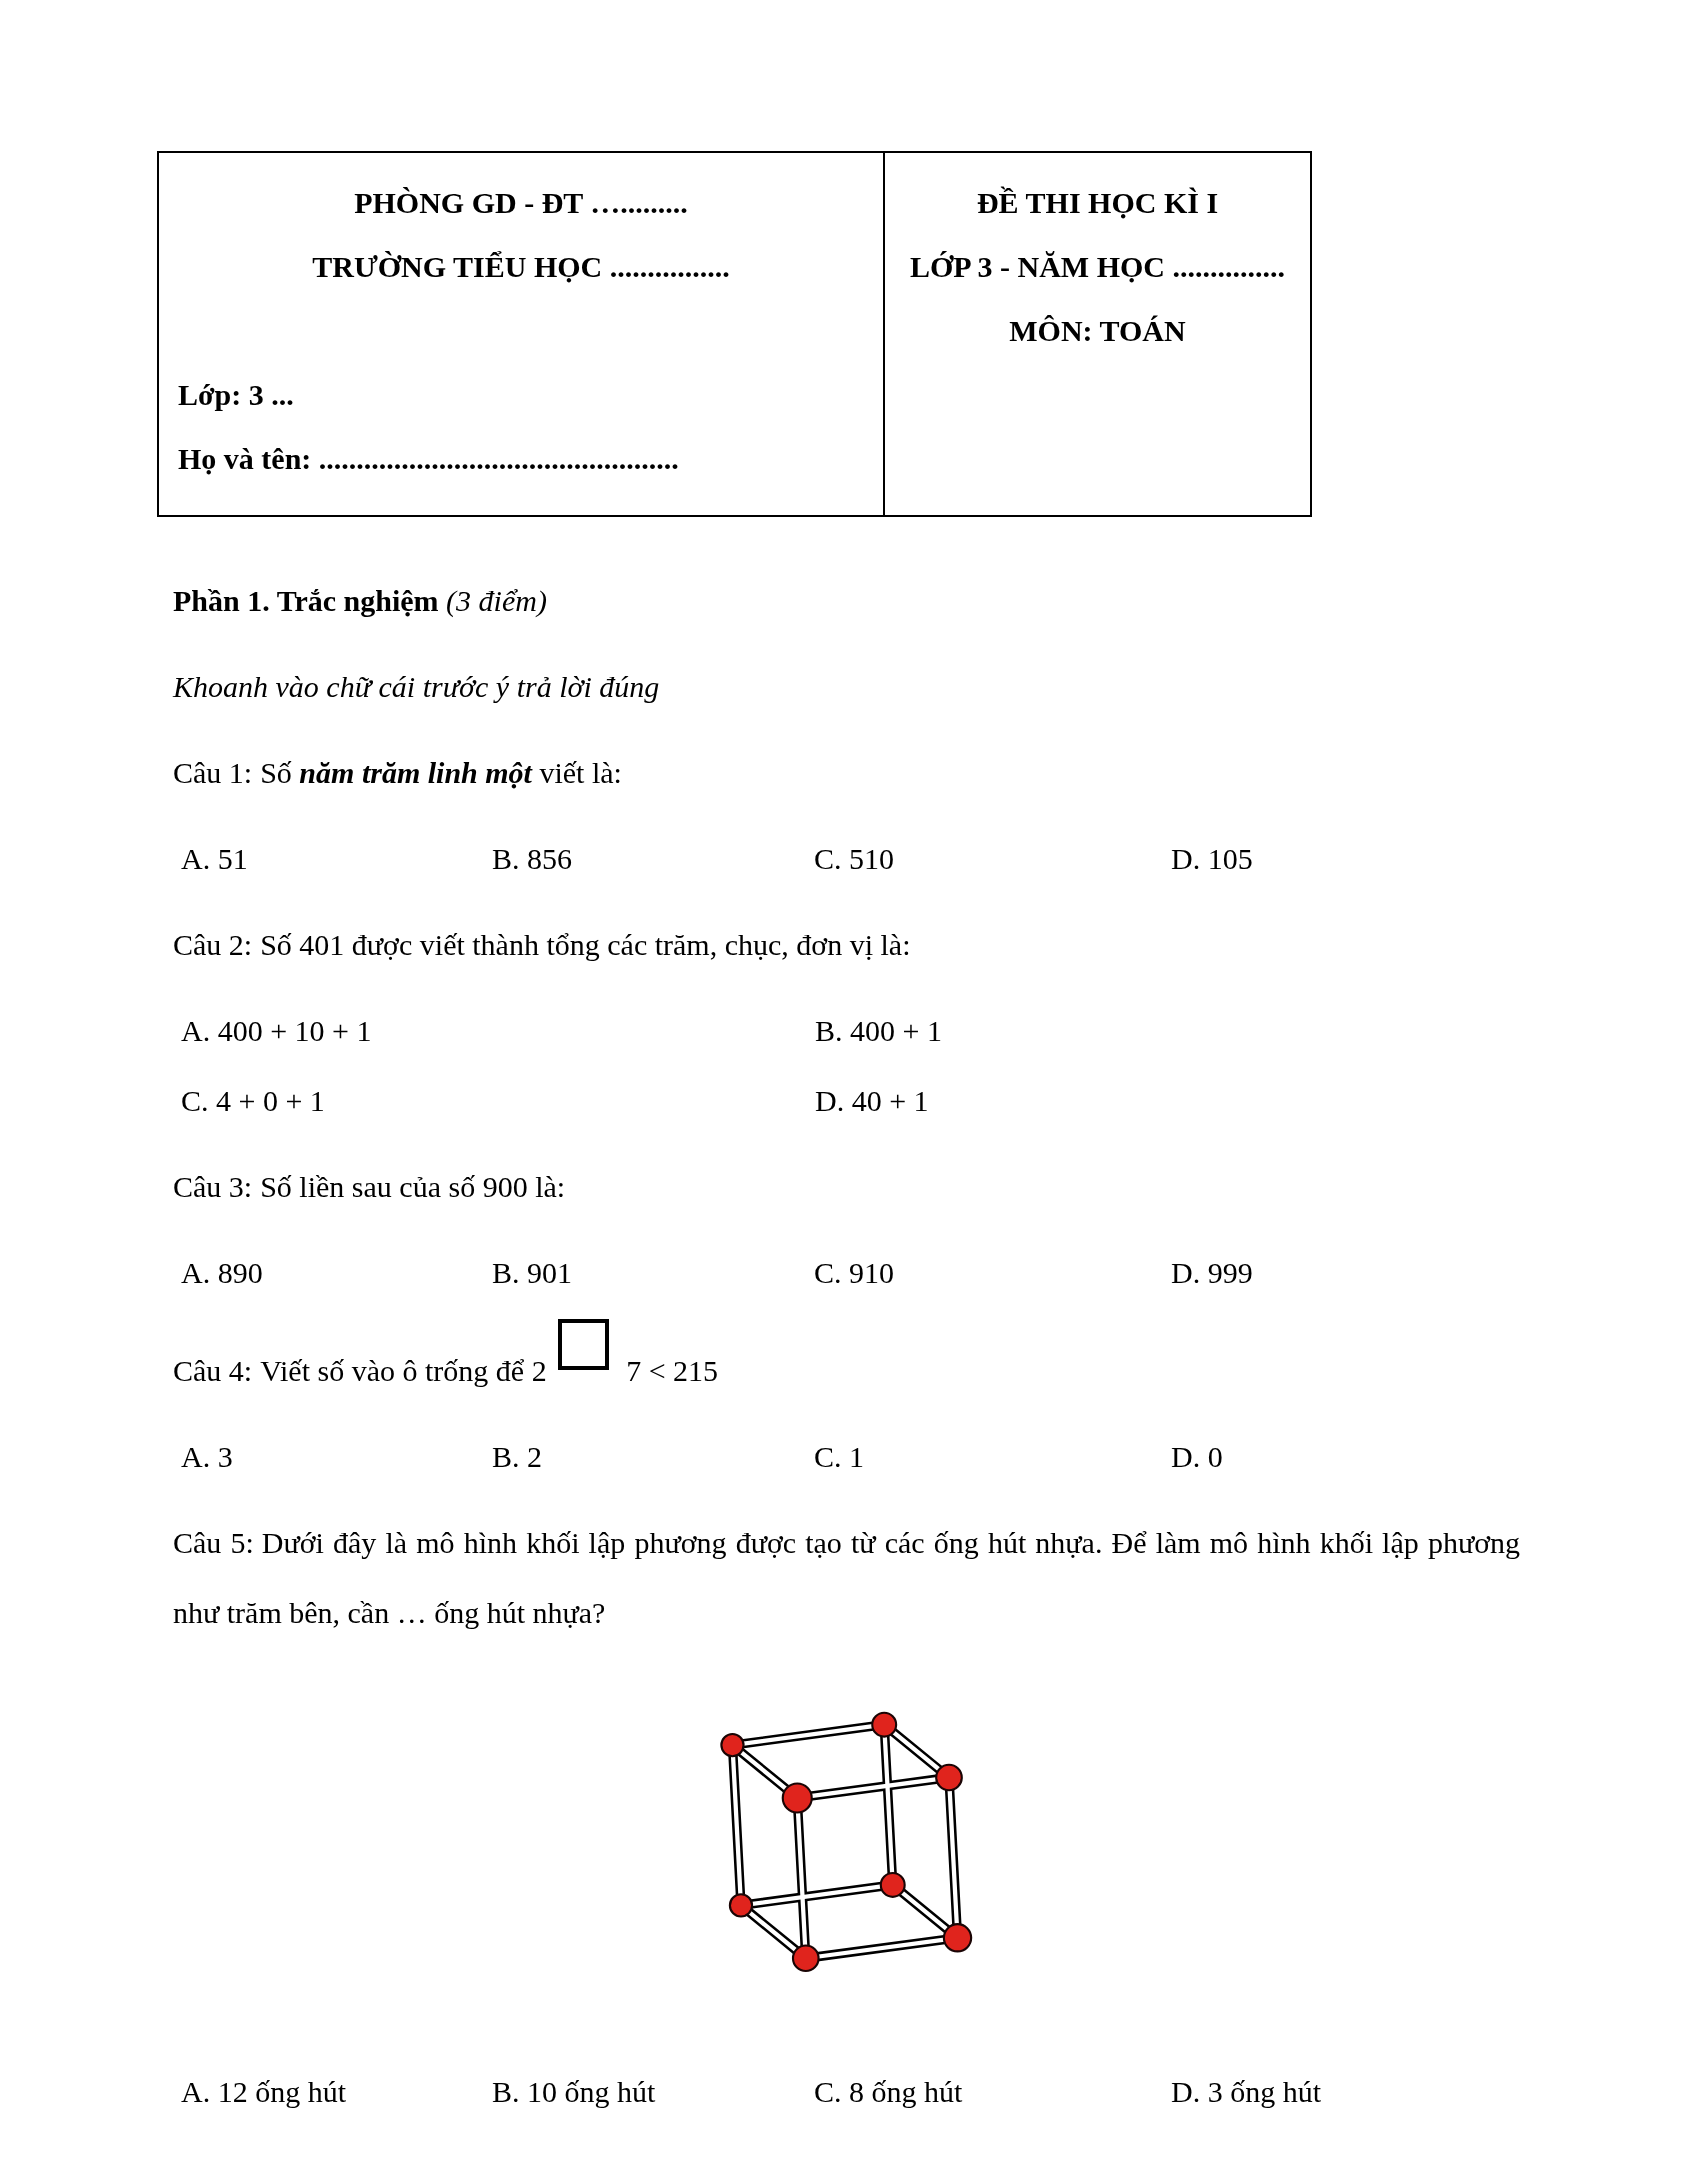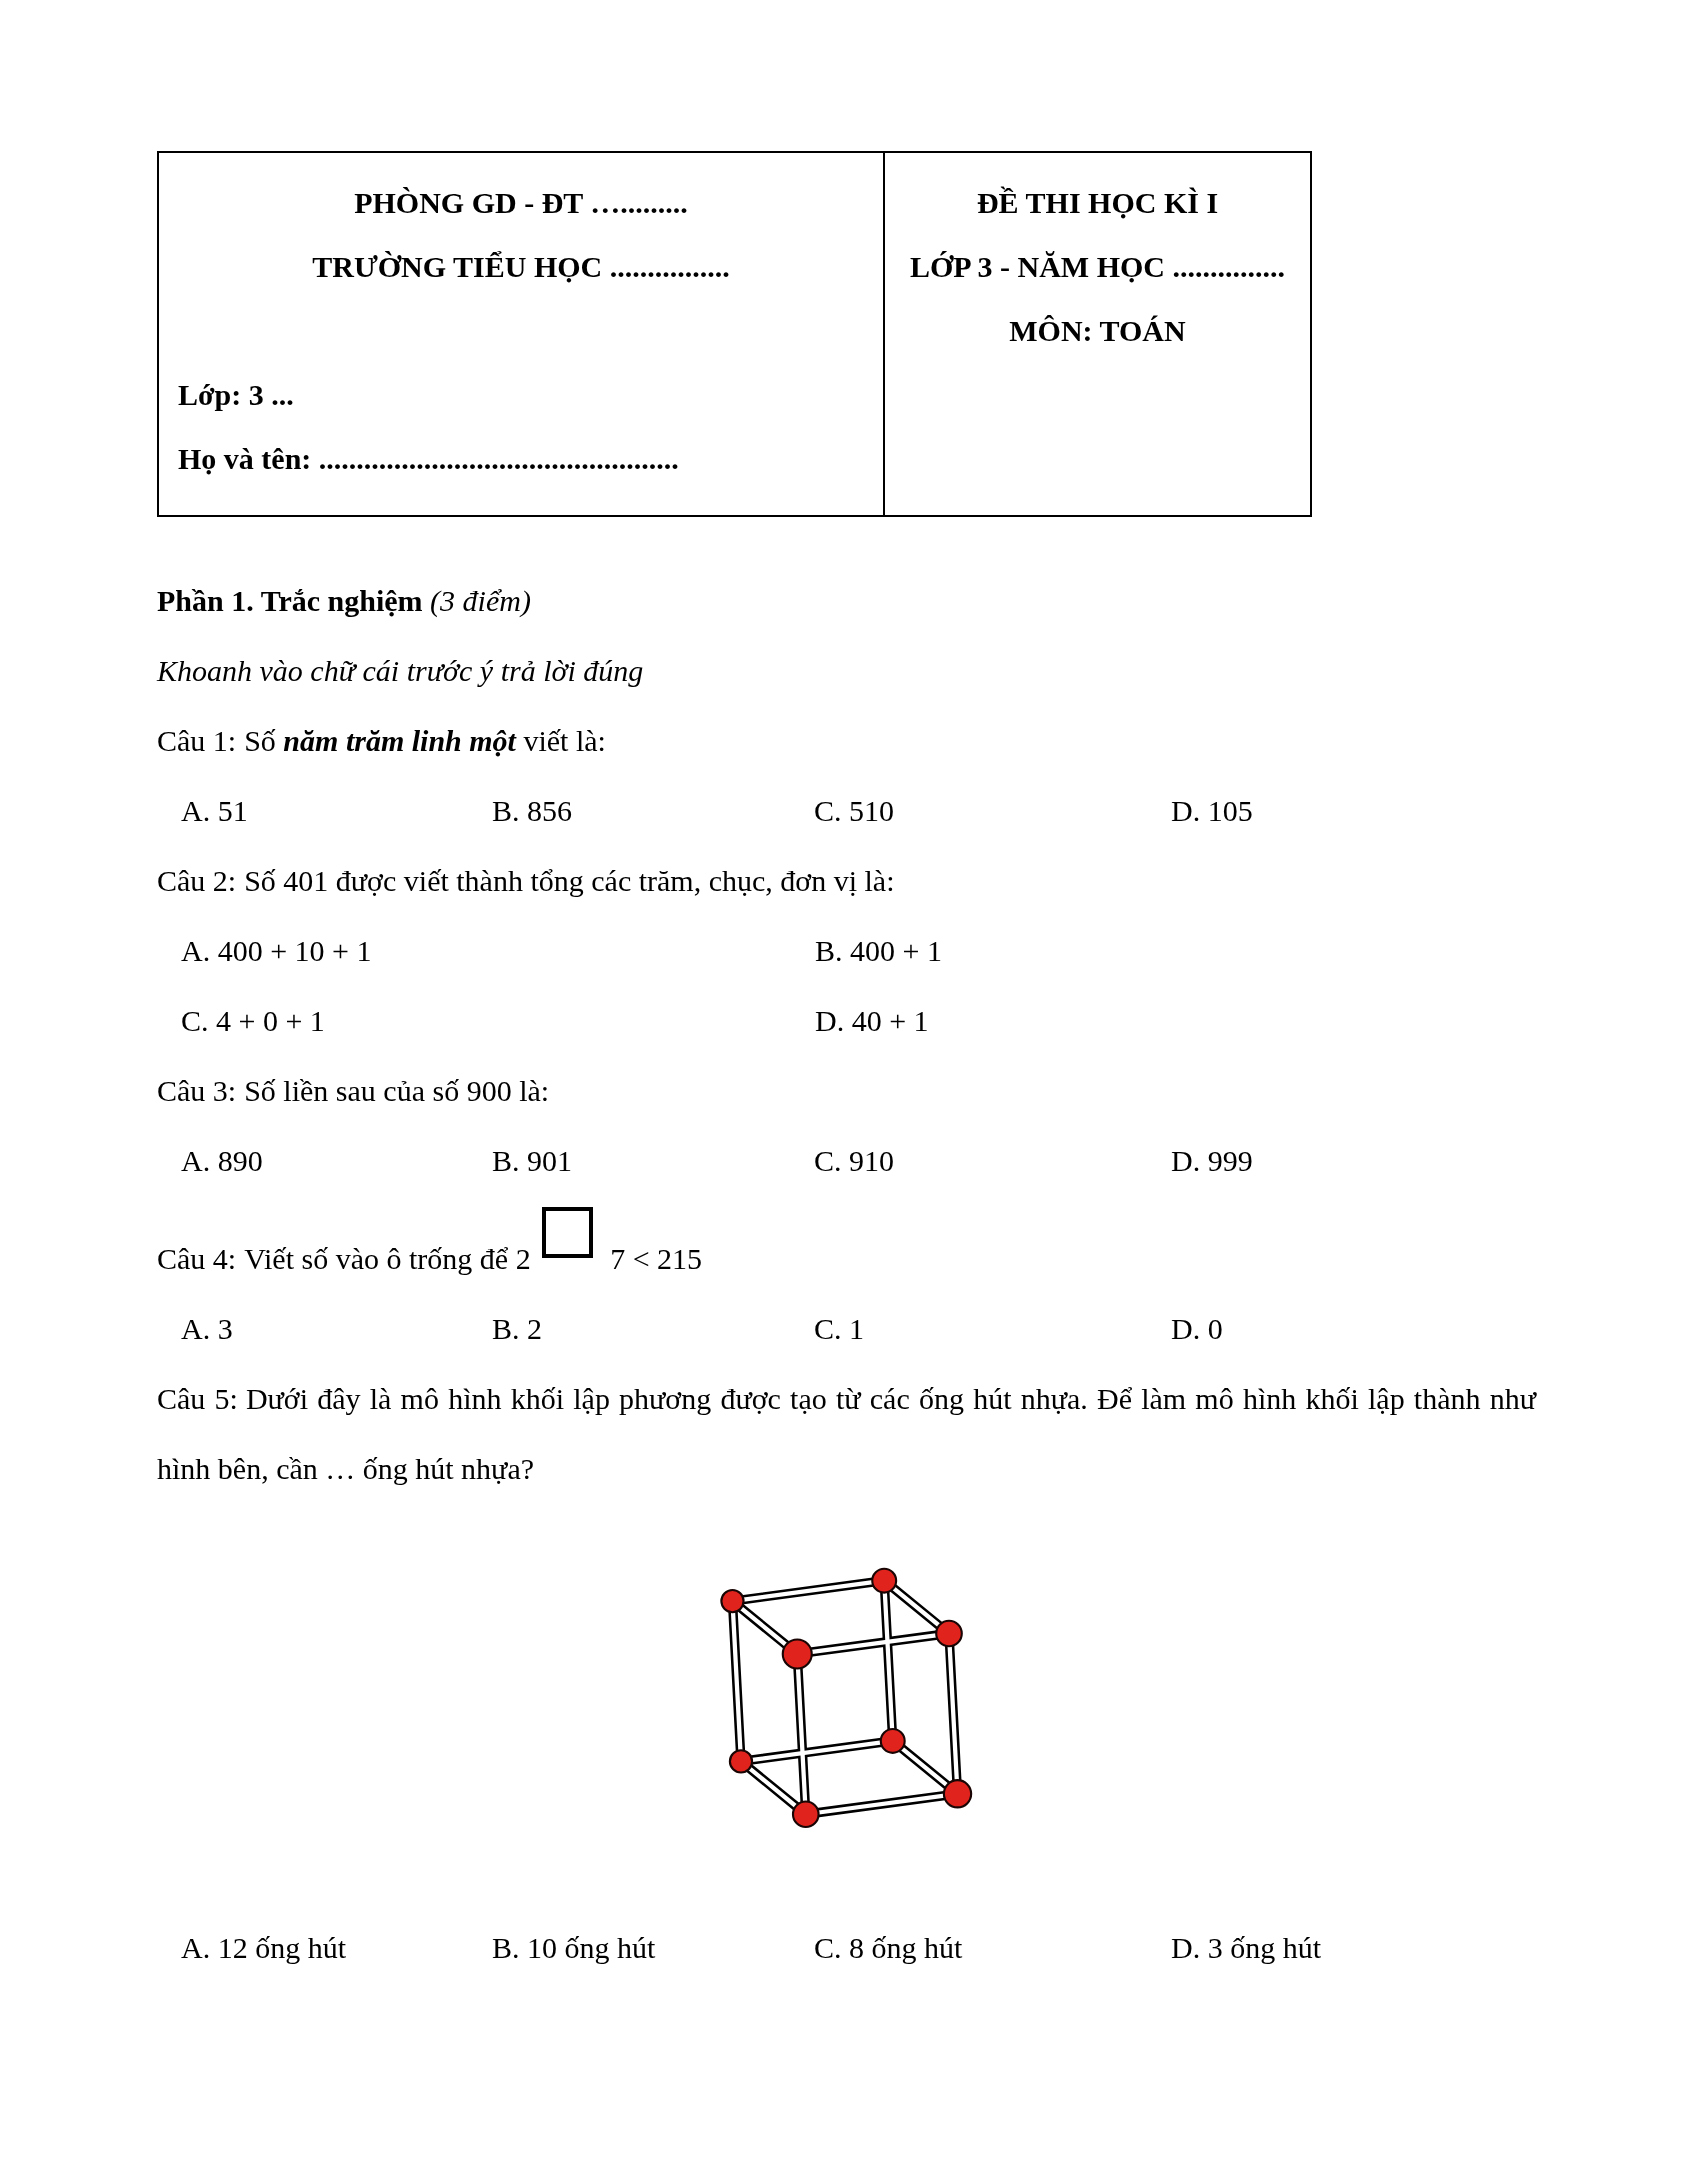--- a/index.html
+++ b/index.html
@@ -15,21 +15,21 @@
     display:flex; width:1155px; border:2.4px solid #000; box-sizing:border-box;
   }
   .cell { padding:17.5px 19px 24px 19px; box-sizing:border-box; }
   .cell-left  { width:726px; border-right:2.4px solid #000; }
   .cell-right { flex:1; }
   .hline { line-height:64px; font-weight:bold; white-space:nowrap; }
   .hcenter { text-align:center; }
   .hblank { height:64px; }
 
   
-  p { margin:0; line-height:70px; }
+  p { margin:16px; line-height:70px; }
   .part-title { margin-top:49px; }
   .part-title b { font-weight:bold; }
   .part-title i { font-style:italic; font-weight:normal; }
   .instruction { font-style:italic; }
   .q-label { font-weight:normal; margin-right:8px; }
   .q-emph { font-weight:bold; font-style:italic; }
   .q5-text { text-align:justify; }
 
   .opts4 {
     display:grid; grid-template-columns:311px 322px 357px 1fr;
@@ -116,21 +116,21 @@
     <b class="q-label">Câu 4:</b><span>Viết số vào ô trống để 2</span><span class="answer-box"></span><span>7 &lt; 215</span>
   </p>
   <div class="opts4">
     <span class="opt">A. 3</span>
     <span class="opt">B. 2</span>
     <span class="opt">C. 1</span>
     <span class="opt">D. 0</span>
   </div>
 
   <p class="q5-text">
-    <b class="q-label">Câu 5:</b><span>Dưới đây là mô hình khối lập phương được tạo từ các ống hút nhựa. Để làm mô hình khối lập thành như hình bên, cần … ống hút nhựa?</span>
+    <b class="q-label">Câu 5:</b><span>Dưới đây là mô hình khối lập phương được tạo từ các ống hút nhựa. Để làm mô hình khối lập phương như trăm bên, cần … ống hút nhựa?</span>
   </p>
 
   <div class="cube-figure">
     <svg width="341" height="295" viewBox="0 0 400 345">
       <defs>
         <g id="cube-geo" fill="none">
           <line x1="85" y1="70" x2="263" y2="46"></line>
           <line x1="263" y1="46" x2="339" y2="108"></line>
           <line x1="339" y1="108" x2="161" y2="132"></line>
           <line x1="161" y1="132" x2="85" y2="70"></line>

